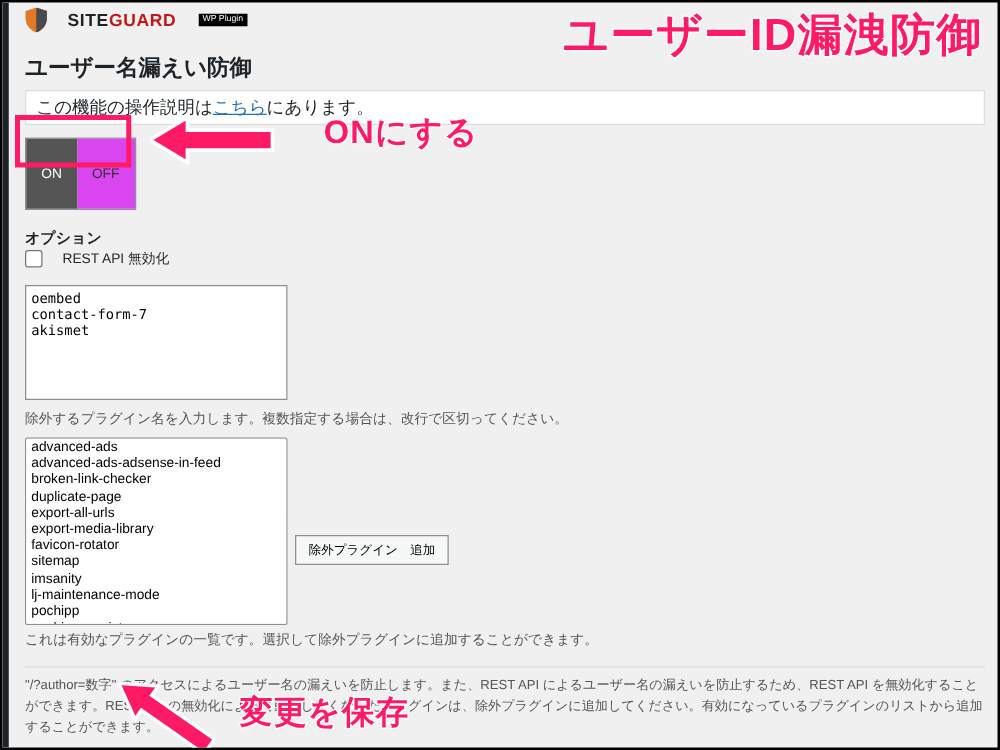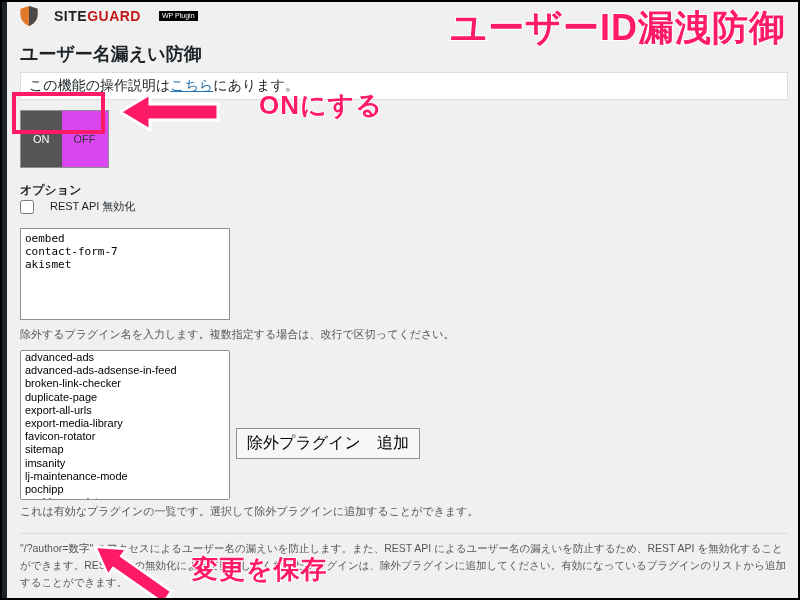--- a/index.html
+++ b/index.html
@@ -116,21 +116,21 @@
   background:#fff;
 }
 select.plugin-list option { padding: 0 4px; }
 .plugin-row {
   display:flex; align-items:flex-start; gap:6px;
 }
 button.add-btn {
   background:#f6f7f7;
   border:1px solid #8c8f94;
   padding:4px 10px;
-  font-size:16px;
+  font-size:10px;
   cursor:pointer;
   margin-top:78px;
 }
 .footer-note {
   border-top:1px solid #dcdcde;
   padding-top:6px;
   font-size:10.5px;
   color:#555;
   line-height:1.6;
   margin-top:10px;

